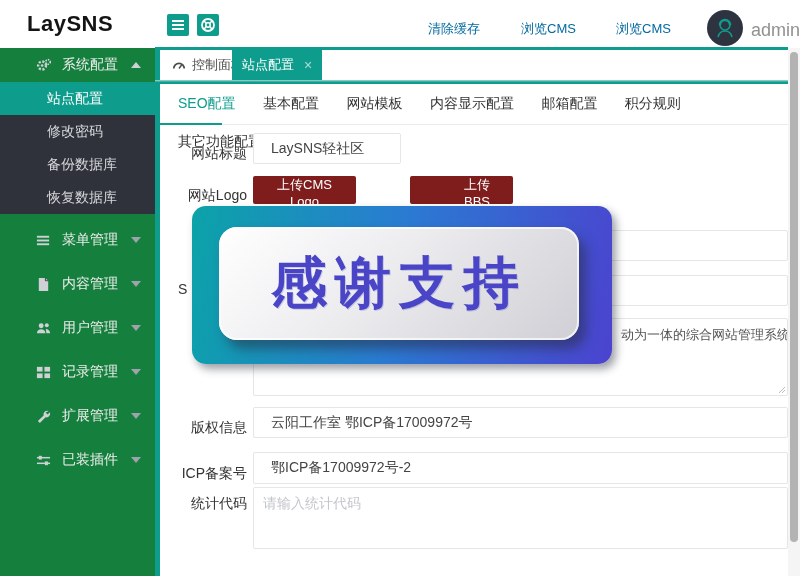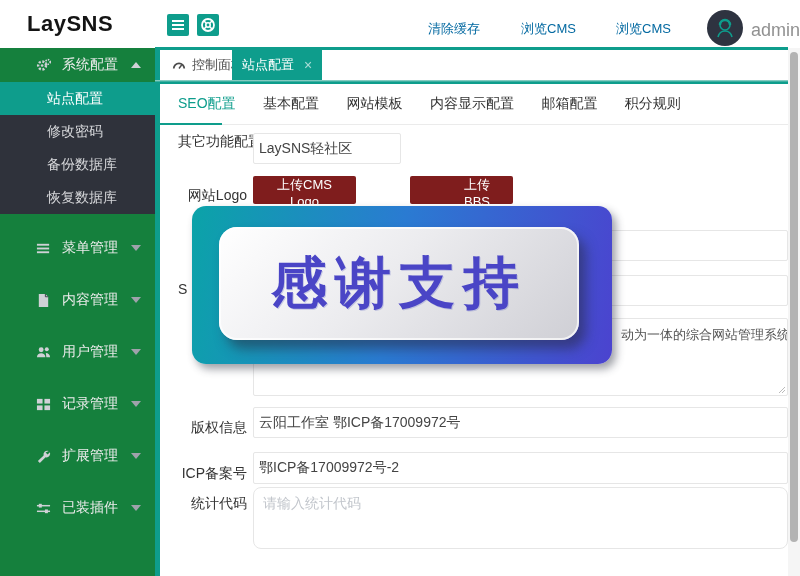--- a/index.html
+++ b/index.html
@@ -7,21 +7,21 @@
   body { font-family:"Liberation Sans","DejaVu Sans",sans-serif; background:#fff; position:relative; }
   #app { position:absolute; inset:0; width:800px; height:576px; }
 
   
   #sidebar { position:absolute; left:0; top:0; width:155px; height:576px; background:#15803d; }
   #logo { height:48px; background:#fff; line-height:48px; padding-left:27px;
           font-size:22px; font-weight:bold; color:#141414; letter-spacing:.5px; }
   .side-item { position:relative; height:34px; display:flex; align-items:center;
                padding-left:36px; color:#ebebeb; font-size:14px; cursor:pointer; }
   .side-item .sicon { width:15px; height:15px; margin-right:11px; flex:0 0 15px; display:flex; align-items:center; }
-  .group-items .side-item { height:36px; margin-top:16px;text-align:right; }
+  .group-items .side-item { height:36px; margin-top:8px;text-align:right; }
   #submenu { background:#2F323B; }
   #submenu .sub-item { height:33px; line-height:33px; padding-left:47px; color:#d6d7da; font-size:14px; cursor:pointer; }
   #submenu .sub-item.active { background:#0E9D8C; color:#fff; }
   .caret { position:absolute; right:14px; width:0; height:0; }
   .caret.up { border-left:5px solid transparent; border-right:5px solid transparent; border-bottom:6px solid #cfd1d6; }
   .caret.down { border-left:5px solid transparent; border-right:5px solid transparent; border-top:6px solid #9fa2ab; }
 
   
   #header { position:absolute; left:155px; top:0; width:645px; height:47px; background:#fff; }
   .hbtn { position:absolute; top:14px; width:22px; height:22px; background:#0E9D8C; border-radius:2px;
@@ -53,21 +53,21 @@
 
   
   #content { position:absolute; left:160px; top:84px; width:628px; height:492px; background:#fff; }
   #subtabs { position:relative; height:41px; padding-left:18px; border-bottom:1px solid #ebebeb; }
   .subtab { display:inline-block; margin-right:23px; line-height:38px; font-size:14px; color:#333; cursor:pointer; }
   .subtab.active { color:#0E9D8C; }
   #subtab-underline { position:absolute; left:0; top:39px; width:62px; height:2px; background:#0E9D8C; }
 
   .flabel { position:absolute; left:0; width:87px; text-align:right; font-size:14px; color:#333; }
   .finput { position:absolute; left:93px; height:31px; border:1px solid #e6e6e6; border-radius:2px;
-            background:#fff; font-size:14px; color:#444; padding:0 5px; outline:none;
+            background:#fff; font-size:14px; color:#444; padding:0 17px; outline:none;
             font-family:"Liberation Sans","DejaVu Sans",sans-serif; }
   .fwide { width:535px; }
   .gbtn { position:absolute; height:28px; background:#7f1d1d; color:#fff; border:none; border-radius:2px;
           font-size:13px; cursor:pointer; padding:0 14px;
           font-family:"Liberation Sans","DejaVu Sans",sans-serif; }
 
   #lbl-title { top:54px; line-height:30px; }
   #inp-title { top:49px; width:148px; }
   #lbl-logo  { top:97px; line-height:28px; }
   #btn-cms   { left:93px;  top:92px; width:103px; }
@@ -81,21 +81,21 @@
              border:1px solid #e6e6e6; border-radius:2px; background:#fff; overflow:hidden; }
   #ta-desc .frag { position:absolute; left:367px; top:7px; font-size:13px; color:#555; white-space:nowrap; }
   #ta-desc .resize { position:absolute; right:1px; bottom:1px; }
 
   #lbl-copy { top:328px; line-height:31px; }
   #inp-copy { top:323px; }
   #lbl-icp  { top:373px; line-height:32px; }
   #inp-icp  { top:368px; height:32px; }
   #lbl-stat { top:409px; line-height:20px; }
   #ta-stat  { position:absolute; left:93px; top:403px; width:535px; height:62px;
-              border:1px solid #e6e6e6; border-radius:8px; font-size:14px; color:#444;
+              border:1px solid #e6e6e6; border-radius:2px; font-size:14px; color:#444;
               padding:7px 9px; resize:none; outline:none;
               font-family:"Liberation Sans","DejaVu Sans",sans-serif; }
   #ta-stat::placeholder { color:#c2c6cc; }
 
   
   #overlay { position:absolute; left:32px; top:122px; width:420px; height:158px; border-radius:14px;
              background:linear-gradient(100deg,#0BA3A8 0%,#2A7BD2 48%,#4B43CF 100%);
              box-shadow:4px 5px 9px rgba(40,45,60,.45); z-index:6; }
   #overlay .silver { position:absolute; left:27px; top:21px; width:360px; height:113px; border-radius:18px;
              background:linear-gradient(135deg,#ffffff 0%,#ececef 45%,#cfcfd5 100%);
@@ -270,20 +270,21 @@
       <span class="subtab active">SEO配置</span>
       <span class="subtab">基本配置</span>
       <span class="subtab">网站模板</span>
       <span class="subtab">内容显示配置</span>
       <span class="subtab">邮箱配置</span>
       <span class="subtab">积分规则</span>
       <span class="subtab">其它功能配置</span>
       <div id="subtab-underline"></div>
     </div>
 
+    <div class="flabel" id="lbl-title">网站标题</div>
     <input class="finput" id="inp-title" value="LaySNS轻社区" style="">
 
     <div class="flabel" id="lbl-logo">网站Logo</div>
     <button class="gbtn" id="btn-cms">上传CMS Logo</button>
     <button class="gbtn" id="btn-bbs">上传BBS Logo</button>
 
     <input class="finput fwide" id="inp-covA" style="">
     <div id="lbl-frag">S</div>
     <input class="finput fwide" id="inp-covB" style="">
 

